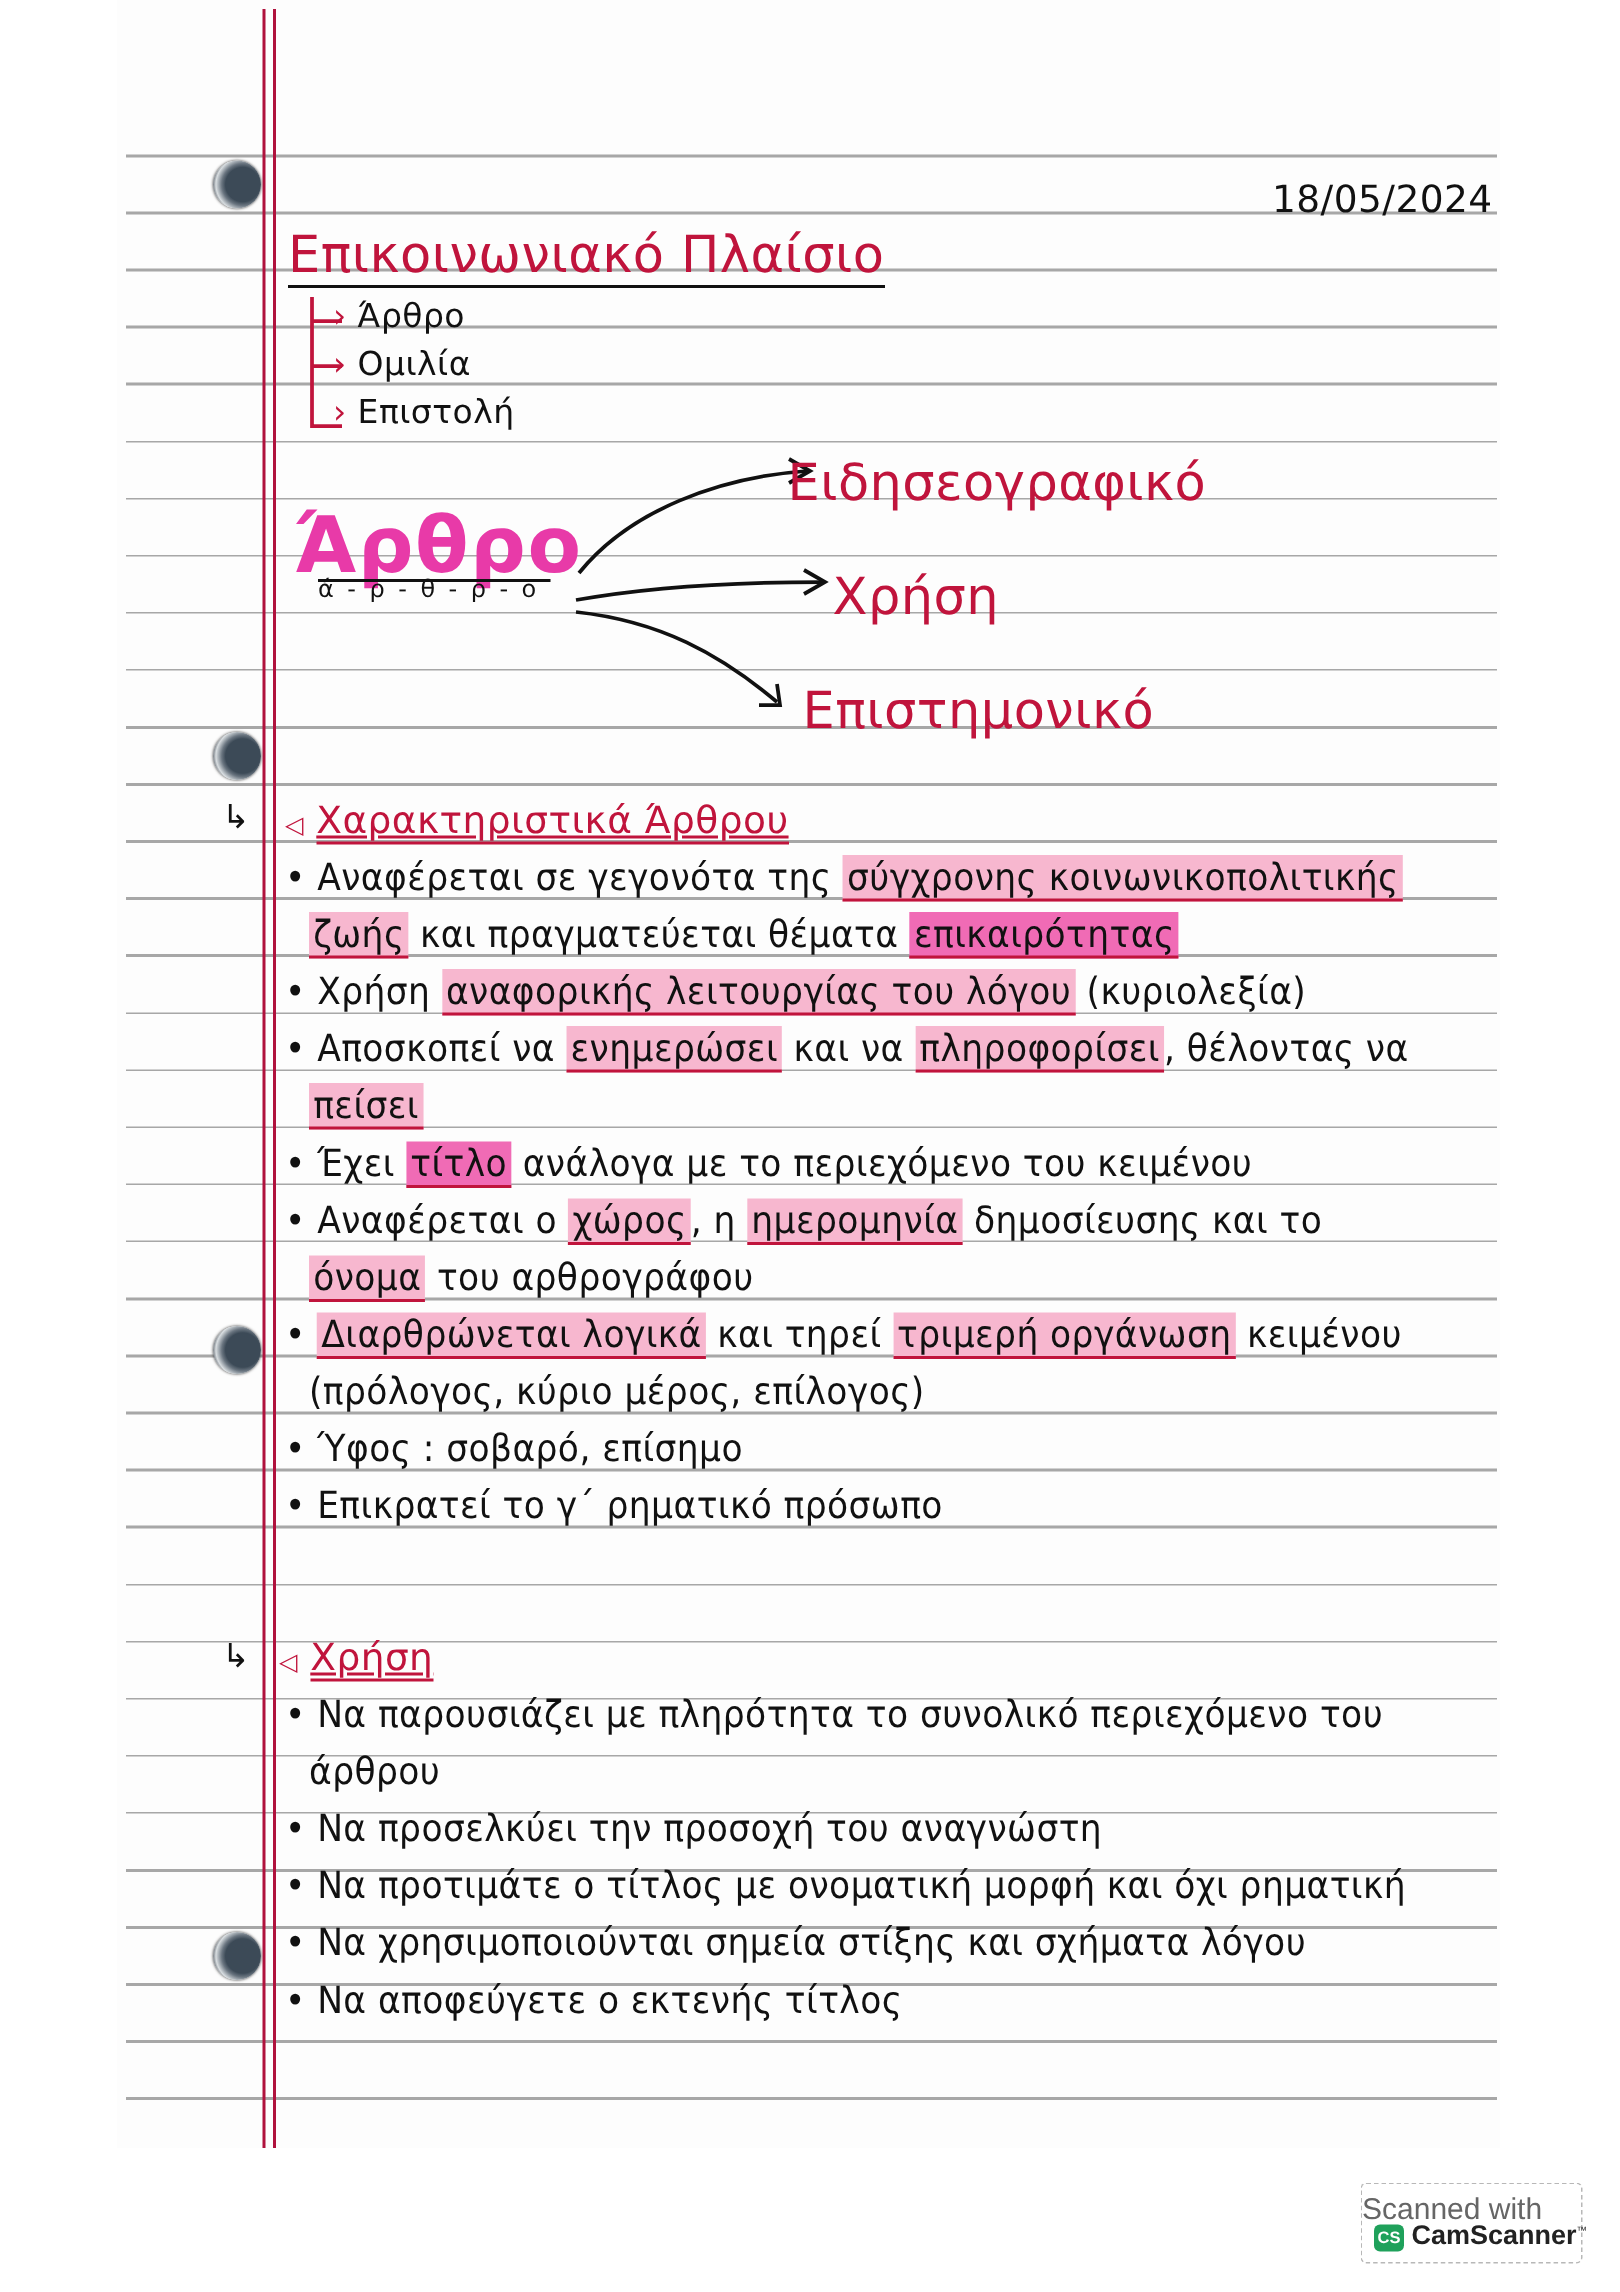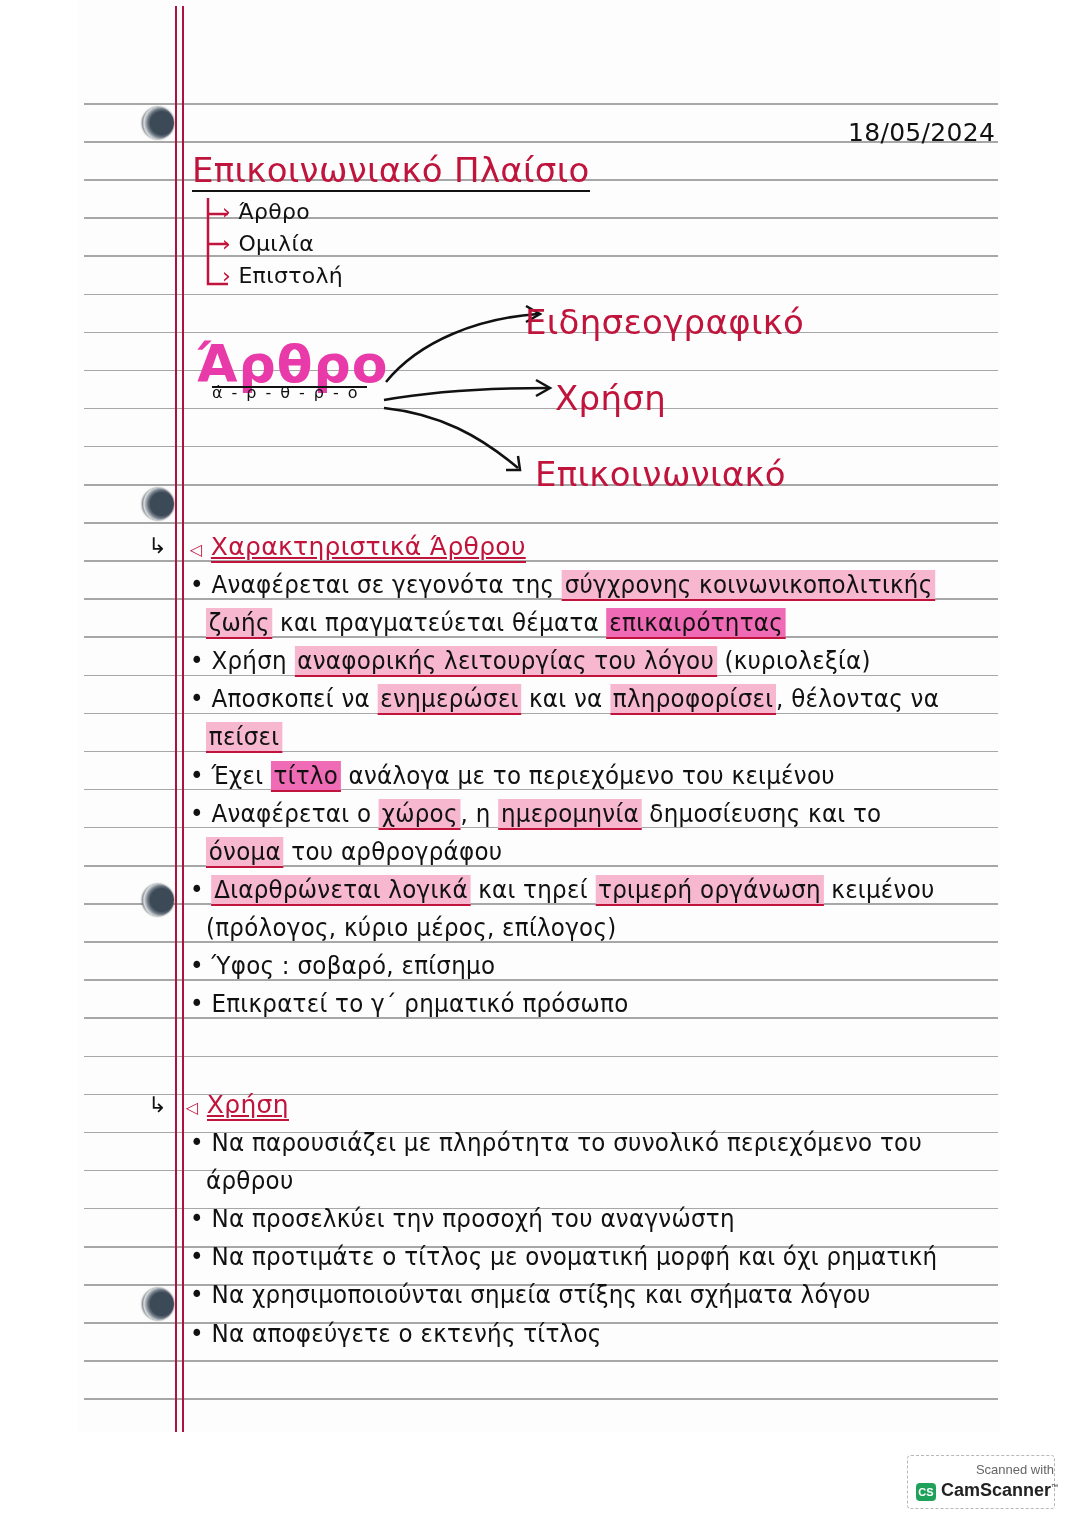--- a/index.html
+++ b/index.html
@@ -30,21 +30,21 @@
   .line { font-size:25px; transform:scaleX(0.92); transform-origin:left center; }
   .hl { background:#f7b7cf; border-bottom:2px solid #c0143c; padding:0 3px; }
   .hl-strong { background:#f06bb5; border-bottom:2px solid #c0143c; padding:0 3px; }
   .ul-red { border-bottom:2.5px solid #c0143c;text-decoration:underline; }
   .ul-dark { border-bottom:2px solid #111; }
   .date { font-size:25px; color:#111; }
   .badge {
     position:absolute; left:907px; top:1455px; width:146px; height:52px;
     border:1.5px dashed #b8b8b8; border-radius:4px; background:#fff;
   }
-  .badge .t1 { position:absolute; left:0; top:6px; width:146px; text-align:right; font-family:"Liberation Sans", sans-serif; font-size:13px; color:#666; }
+  .badge .t1 { position:absolute; left:0; top:6px; width:146px; text-align:left; font-family:"Liberation Sans", sans-serif; font-size:20px; color:#666; }
   .badge .logo {
     position:absolute; left:8px; top:27px; width:20px; height:18px; border-radius:4px; background:#1fa15b;
     color:#fff; font-family:"Liberation Sans", sans-serif; font-weight:bold; font-size:11px; text-align:center; line-height:18px;
   }
   .badge .t2 { position:absolute; left:33px; top:24px; font-family:"Liberation Sans", sans-serif; font-size:18px; color:#222; font-weight:bold; }
 </style>
 </head>
 <body>
 
 <div class="paper"></div>
@@ -121,21 +121,21 @@
 <svg style="position:absolute;left:380px;top:300px" width="180" height="190">
   <path d="M6 82 C40 40 100 18 158 14" stroke="#111" stroke-width="2.5" fill="none"></path>
   <path d="M146 6 L160 14 L146 22" stroke="#111" stroke-width="2.5" fill="none"></path>
   <path d="M4 100 C60 90 120 88 168 88" stroke="#111" stroke-width="2.5" fill="none"></path>
   <path d="M156 80 L170 88 L156 96" stroke="#111" stroke-width="2.5" fill="none"></path>
   <path d="M4 108 C60 114 100 136 138 168" stroke="#111" stroke-width="2.5" fill="none"></path>
   <path d="M126 170 L140 170 L138 156" stroke="#111" stroke-width="2.5" fill="none"></path>
 </svg>
 <div class="hw red title" style="left:525px;top:302px">Ειδησεογραφικό</div>
 <div class="hw red title" style="left:555px;top:378px">Χρήση</div>
-<div class="hw red title" style="left:535px;top:454px">Επικοινωνιακό</div>
+<div class="hw red title" style="left:535px;top:454px">Επιστημονικό</div>
 
 <div class="hw" style="left:148px;top:533px;font-size:22px">↳</div>
 <div class="hw red" style="left:190px;top:532px;font-size:25px">
   <span style="font-size:16px">◁</span>
   <span class="ul-red">Χαρακτηριστικά Άρθρου</span>
 </div>
 <div id="sec1">
     <div class="hw line" style="left: 190px; top: 570px;"><span>• </span><span>Αναφέρεται σε γεγονότα της </span><span class="hl">σύγχρονης κοινωνικοπολιτικής</span></div>
     <div class="hw line" style="left: 206px; top: 608.1px;"><span class="hl">ζωής</span><span> και πραγματεύεται θέματα </span><span class="hl-strong">επικαιρότητας</span></div>
     <div class="hw line" style="left: 190px; top: 646.2px;"><span>• </span><span>Χρήση </span><span class="hl">αναφορικής λειτουργίας του λόγου</span><span> (κυριολεξία)</span></div>

